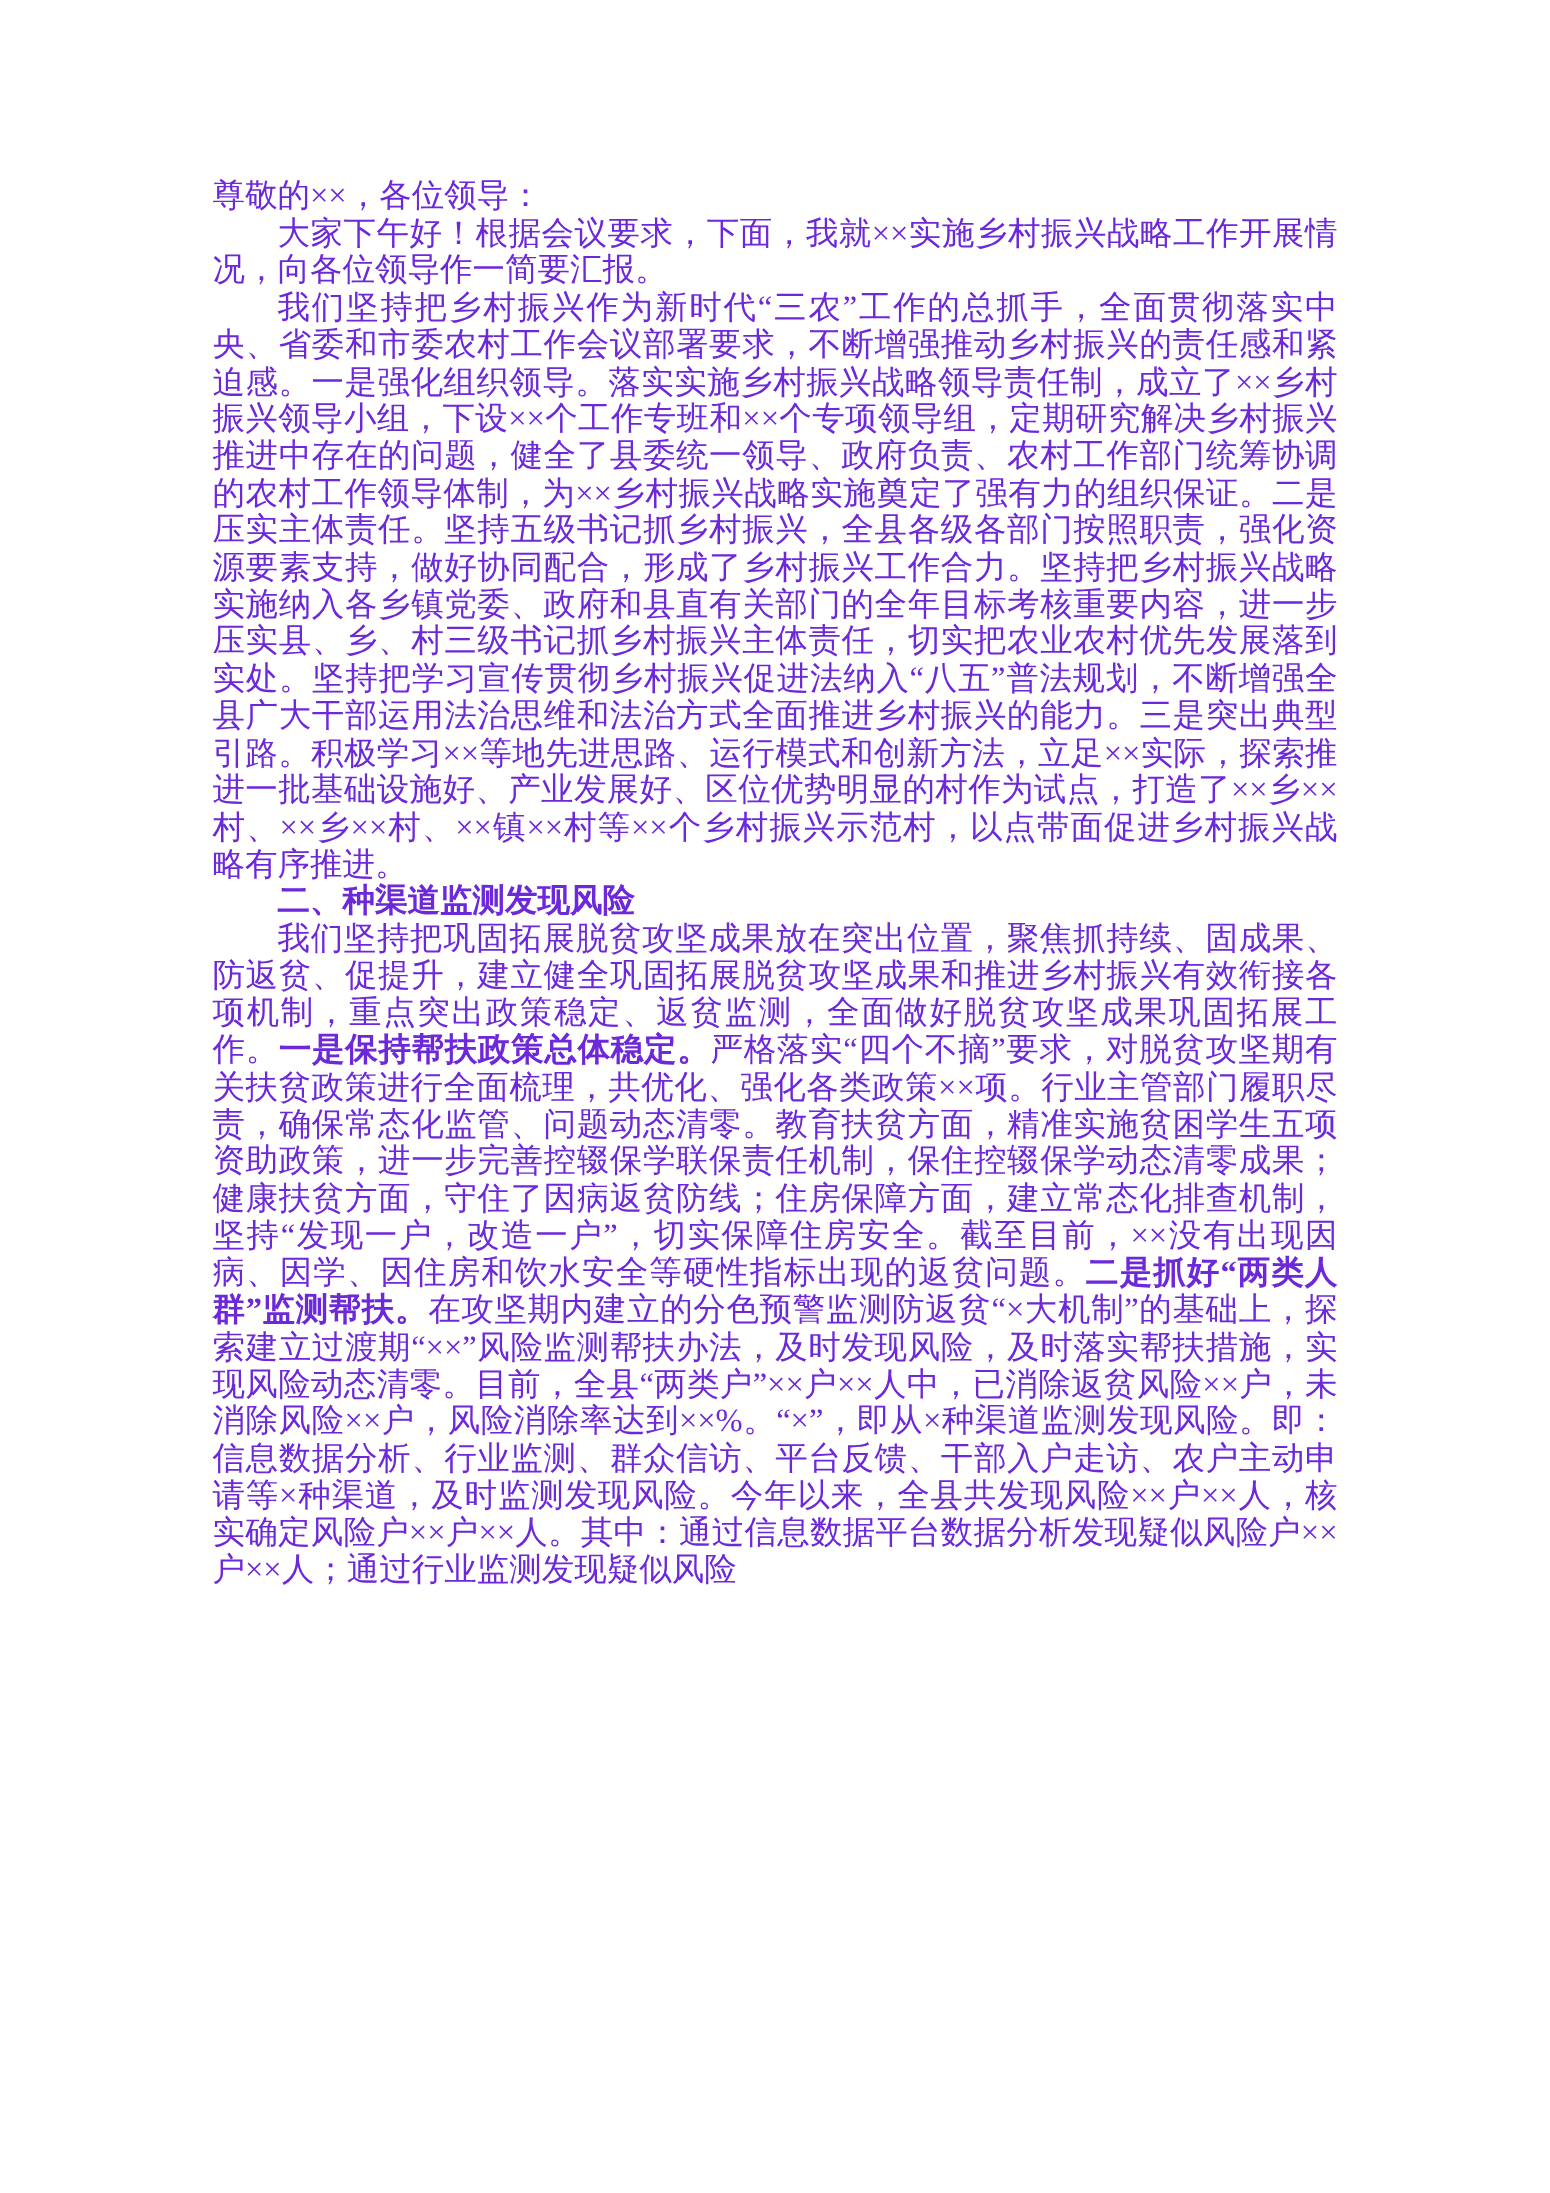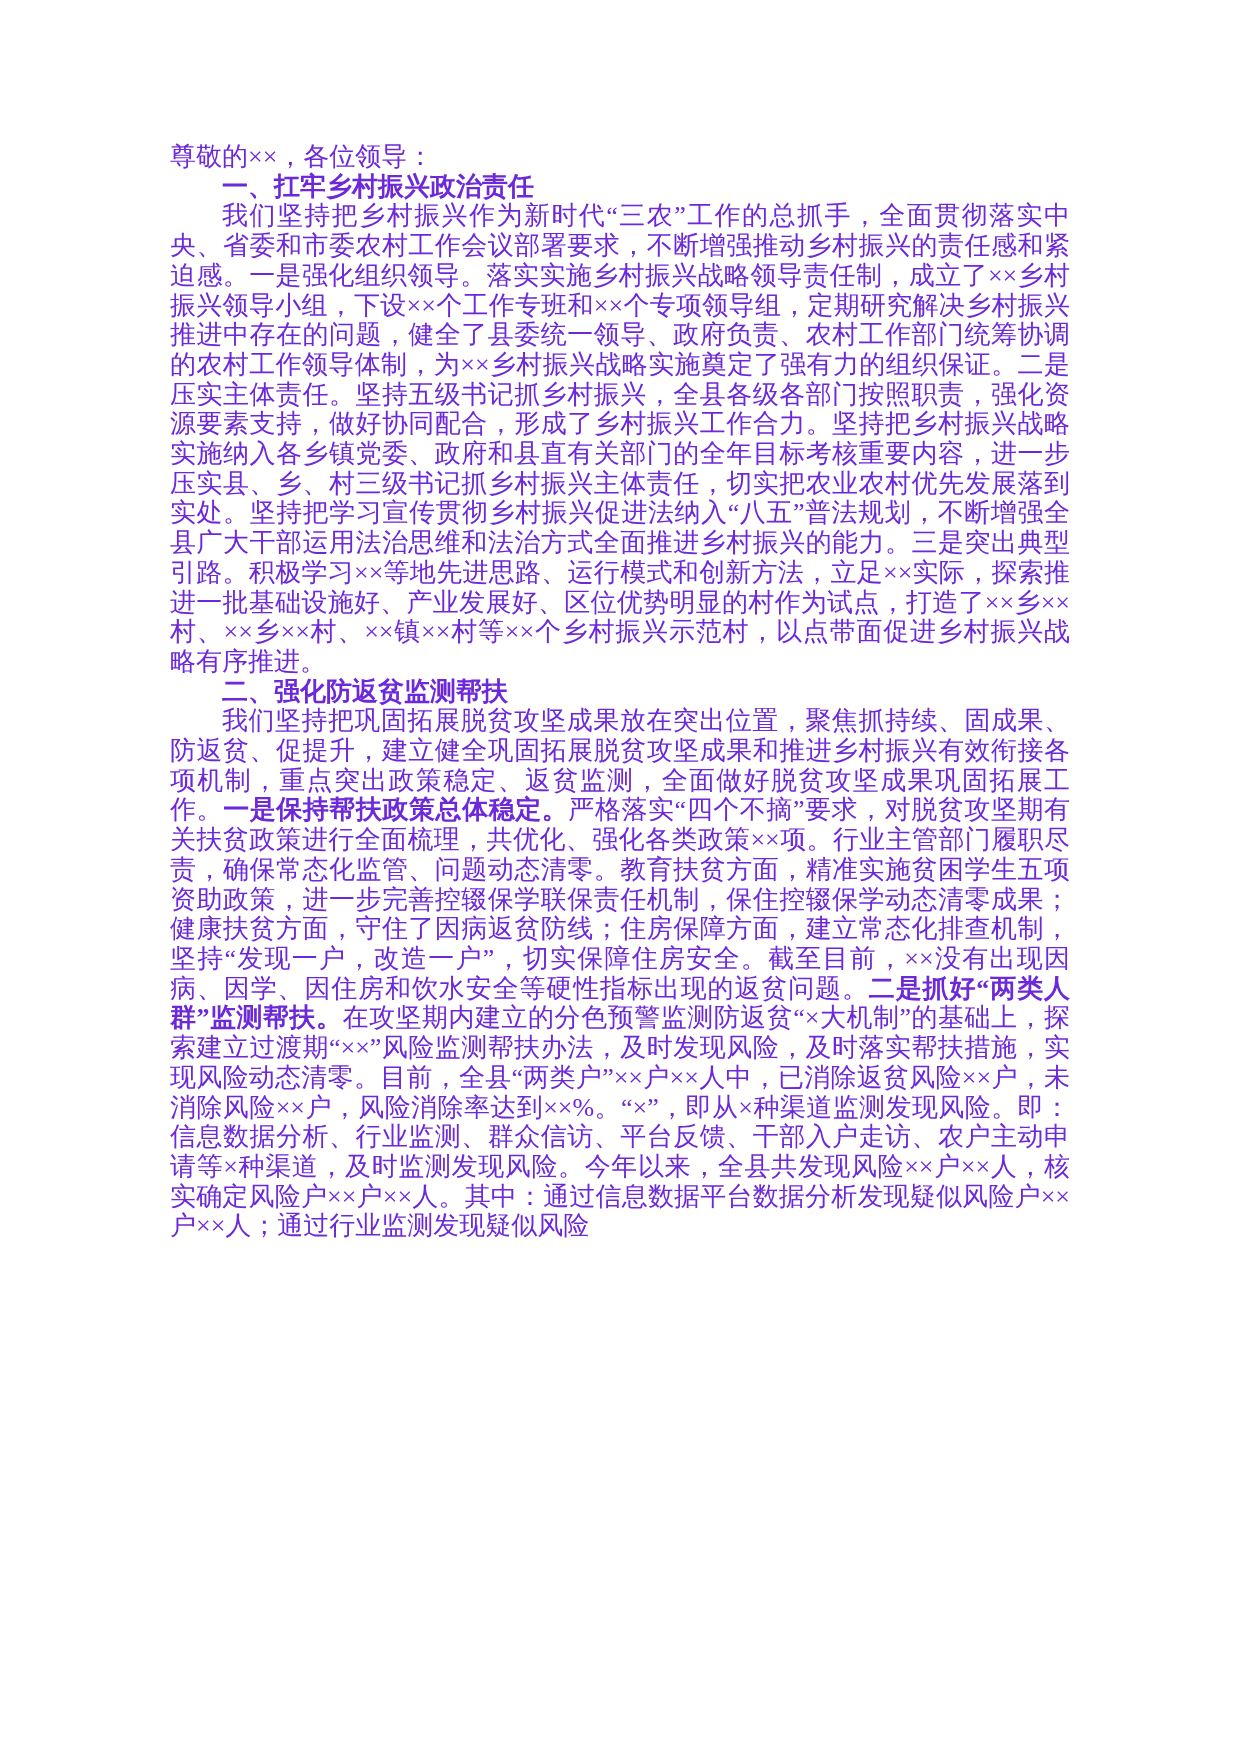--- a/index.html
+++ b/index.html
@@ -37,18 +37,18 @@
   .doc span.run-bold {
     font-weight: bold;
   }
 </style>
 </head>
 <body>
 
 <div class="page">
   <div class="doc" id="doc">
       <p class="salutation"><span class="run">尊敬的××，各位领导：</span></p>
-      <p class="heading"><span class="run-bold">一、扛牢乡村振兴政治责任</span></p>
+      <p class="body"><span class="run">大家下午好！根据会议要求，下面，我就××实施乡村振兴战略工作开展情况，向各位领导作一简要汇报。</span></p>
       <p class="body"><span class="run">我们坚持把乡村振兴作为新时代“三农”工作的总抓手，全面贯彻落实中央、省委和市委农村工作会议部署要求，不断增强推动乡村振兴的责任感和紧迫感。一是强化组织领导。落实实施乡村振兴战略领导责任制，成立了××乡村振兴领导小组，下设××个工作专班和××个专项领导组，定期研究解决乡村振兴推进中存在的问题，健全了县委统一领导、政府负责、农村工作部门统筹协调的农村工作领导体制，为××乡村振兴战略实施奠定了强有力的组织保证。二是压实主体责任。坚持五级书记抓乡村振兴，全县各级各部门按照职责，强化资源要素支持，做好协同配合，形成了乡村振兴工作合力。坚持把乡村振兴战略实施纳入各乡镇党委、政府和县直有关部门的全年目标考核重要内容，进一步压实县、乡、村三级书记抓乡村振兴主体责任，切实把农业农村优先发展落到实处。坚持把学习宣传贯彻乡村振兴促进法纳入“八五”普法规划，不断增强全县广大干部运用法治思维和法治方式全面推进乡村振兴的能力。三是突出典型引路。积极学习××等地先进思路、运行模式和创新方法，立足××实际，探索推进一批基础设施好、产业发展好、区位优势明显的村作为试点，打造了××乡××村、××乡××村、××镇××村等××个乡村振兴示范村，以点带面促进乡村振兴战略有序推进。</span></p>
-      <p class="heading"><span class="run-bold">二、强化防返贫监测帮扶</span></p>
+      <p class="heading"><span class="run-bold">二、种渠道监测发现风险</span></p>
       <p class="body"><span class="run">我们坚持把巩固拓展脱贫攻坚成果放在突出位置，聚焦抓持续、固成果、防返贫、促提升，建立健全巩固拓展脱贫攻坚成果和推进乡村振兴有效衔接各项机制，重点突出政策稳定、返贫监测，全面做好脱贫攻坚成果巩固拓展工作。</span><span class="run-bold">一是保持帮扶政策总体稳定。</span><span class="run">严格落实“四个不摘”要求，对脱贫攻坚期有关扶贫政策进行全面梳理，共优化、强化各类政策××项。行业主管部门履职尽责，确保常态化监管、问题动态清零。教育扶贫方面，精准实施贫困学生五项资助政策，进一步完善控辍保学联保责任机制，保住控辍保学动态清零成果；健康扶贫方面，守住了因病返贫防线；住房保障方面，建立常态化排查机制，坚持“发现一户，改造一户”，切实保障住房安全。截至目前，××没有出现因病、因学、因住房和饮水安全等硬性指标出现的返贫问题。</span><span class="run-bold">二是抓好“两类人群”监测帮扶。</span><span class="run">在攻坚期内建立的分色预警监测防返贫“×大机制”的基础上，探索建立过渡期“××”风险监测帮扶办法，及时发现风险，及时落实帮扶措施，实现风险动态清零。目前，全县“两类户”××户××人中，已消除返贫风险××户，未消除风险××户，风险消除率达到××%。“×”，即从×种渠道监测发现风险。即：信息数据分析、行业监测、群众信访、平台反馈、干部入户走访、农户主动申请等×种渠道，及时监测发现风险。今年以来，全县共发现风险××户××人，核实确定风险户××户××人。其中：通过信息数据平台数据分析发现疑似风险户××户××人；通过行业监测发现疑似风险</span></p>
     </div>
 </div>
 
 </body></html>

